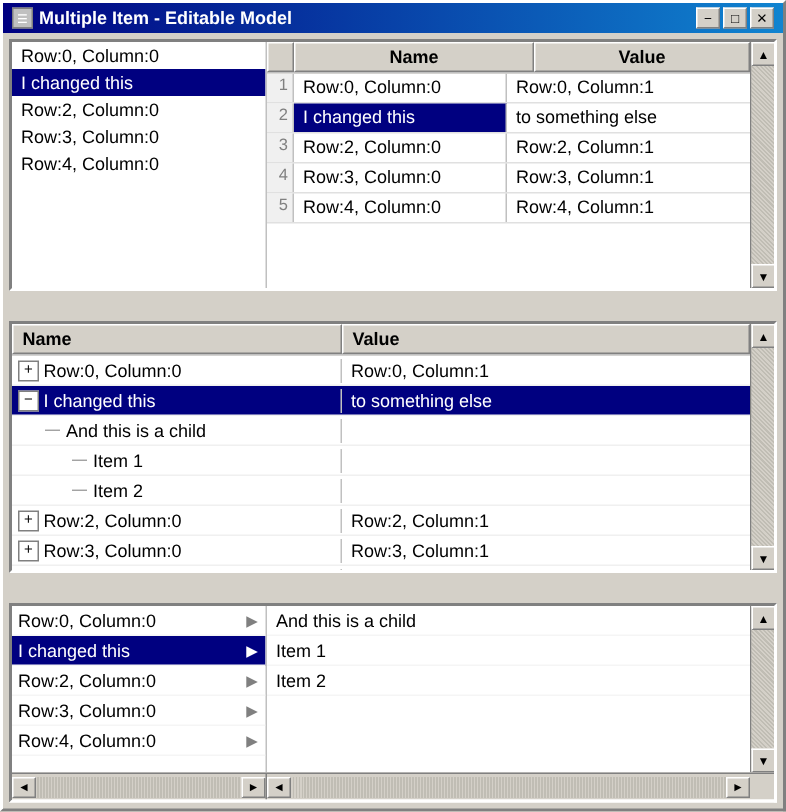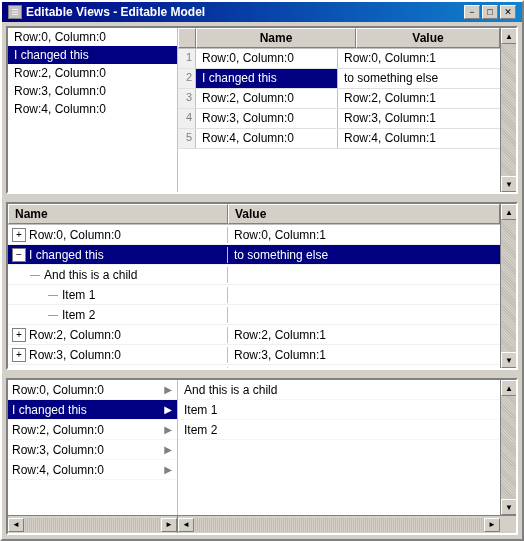--- a/index.html
+++ b/index.html
@@ -76,21 +76,21 @@
       font-size: 9px;
       cursor: pointer;
       color: black;
     }
 
     .content-area {
       flex: 1;
       padding: 4px;
       display: flex;
       flex-direction: column;
-      gap: 8px;
+      gap: 20px;
       overflow: hidden;
     }
 
     
     .panel {
       border: 2px solid;
       border-top-color: #808080;
       border-left-color: #808080;
       border-right-color: #ffffff;
       border-bottom-color: #ffffff;
@@ -352,21 +352,21 @@
 </head>
 <body>
 
 <div class="window">
 
   <div class="title-bar">
     <div class="title-bar-left">
       <div class="title-icon">
         <span>☰</span>
       </div>
-      <span class="title-text">Editable Views - Editable Model</span>
+      <span class="title-text">Multiple Item - Editable Model</span>
     </div>
     <div class="title-buttons">
       <button class="title-btn">−</button>
       <button class="title-btn">□</button>
       <button class="title-btn">✕</button>
     </div>
   </div>
 
   <div class="content-area">
 

